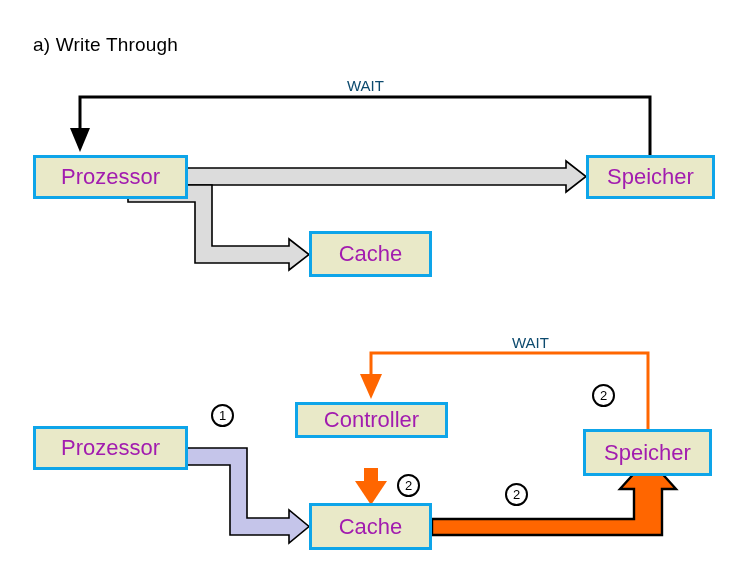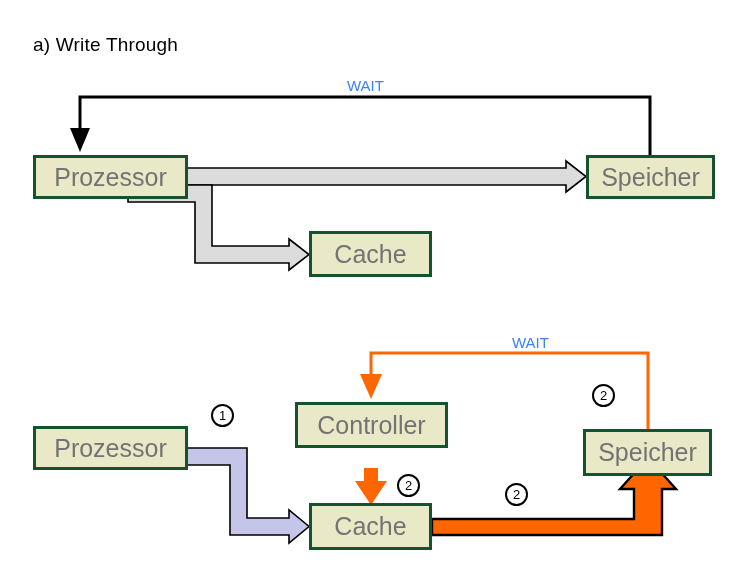--- a/index.html
+++ b/index.html
@@ -17,27 +17,27 @@
     font-size:19px;
     color:#000000;
     white-space:nowrap;
     letter-spacing:0.2px;
   }
 
   
   .node{
     position:absolute;
     background:#e9e9c8;
-    border:3px solid #14532d;
+    border:3px solid #0ea5e9;
     box-sizing:border-box;
     display:flex;
     align-items:center;
     justify-content:center;
-    font-size:25px;
-    color:#737373;
+    font-size:22px;
+    color:#a21caf;
     line-height:1;
   }
 
   
   .step{
     position:absolute;
     width:23px;height:23px;
     border:2.5px solid #000000;
     border-radius:50%;
     box-sizing:border-box;
@@ -45,21 +45,21 @@
     font-size:13px;
     color:#000;
     background:#ffffff;
     font-family:"Liberation Sans", sans-serif;
   }
 
   
   .wire-label{
     position:absolute;
     font-size:15px;
-    color:#3b82f6;
+    color:#0c4a6e;
     white-space:nowrap;
   }
 
   svg.layer{
     position:absolute;left:0;top:0;
     width:751px;height:580px;
     pointer-events:none;
   }
 </style>
 </head>
@@ -121,21 +121,21 @@
       <path d="M 432 519 L 634 519 L 634 489 L 620 489 L 648 458 L 676 489 L 662 489 L 662 535 L 432 535 Z" fill="#ff6600" stroke="#000000" stroke-width="2.4" stroke-linejoin="miter"></path>
     </g>
   </svg>
 
   <div class="wire-label" style="left:512px;top:334px;">WAIT</div>
 
   <div class="node" style="left:33px;top:426px;width:155px;height:44px;">
     <span>Prozessor</span>
   </div>
 
-  <div class="node" style="left:295px;top:402px;width:153px;height:46px;">
+  <div class="node" style="left:295px;top:402px;width:153px;height:36px;">
     <span>Controller</span>
   </div>
 
   <div class="node" style="left:583px;top:429px;width:129px;height:47px;">
     <span>Speicher</span>
   </div>
 
   <div class="node" style="left:309px;top:503px;width:123px;height:47px;">
     <span>Cache</span>
   </div>

